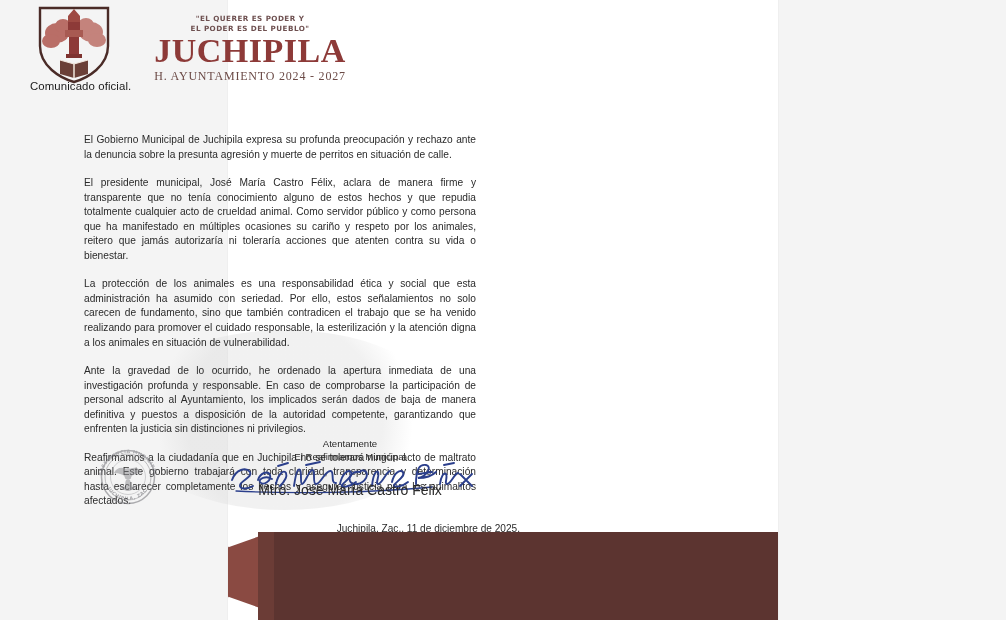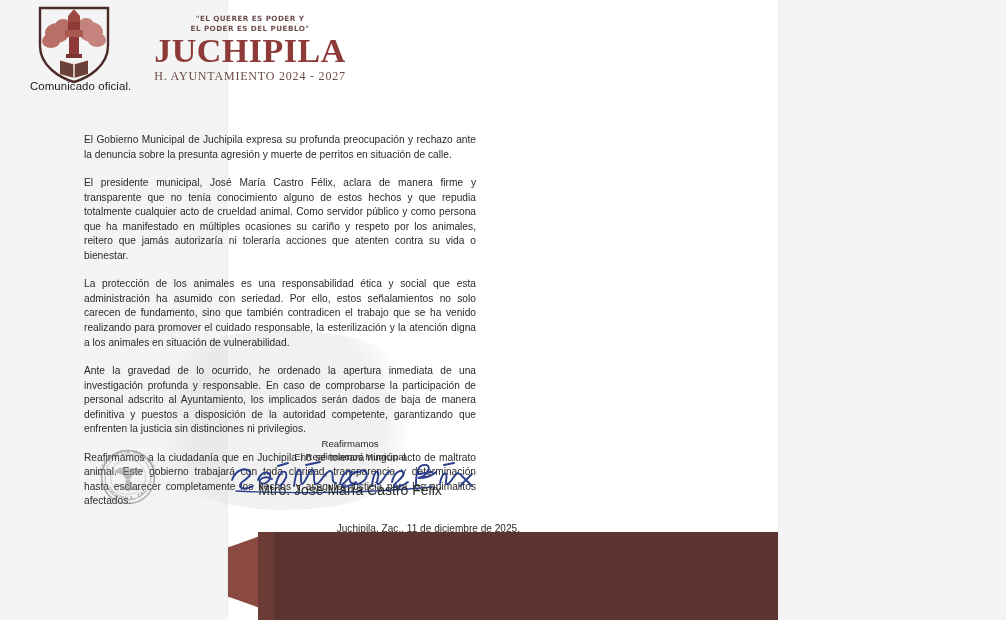--- a/index.html
+++ b/index.html
@@ -283,21 +283,21 @@
         <ellipse cx="35" cy="32" rx="4" ry="6"></ellipse>
         <path d="M35 28 C29 24 23 26 21 31 C26 31 30 33 34 35 Z"></path>
         <path d="M35 28 C41 24 47 26 49 31 C44 31 40 33 36 35 Z"></path>
         <path d="M33 38 C31 43 33 47 35 48 C37 47 39 43 37 38 Z"></path>
         <path d="M24 42 C28 47 32 49 35 49 C38 49 42 47 46 42 C40 46 30 46 24 42 Z"></path>
       </g>
     </svg>
   </div>
 
   <div id="signature-block">
-    <div id="sig-atentamente">Reafirmamos</div>
+    <div id="sig-atentamente">Atentamente</div>
     <div id="sig-role">El Reafirmamos Municipal</div>
 
     <div id="sig-mark">
       <svg viewBox="0 0 260 34" width="260" height="34" aria-hidden="true">
         <g fill="none" stroke="#2b3f8c" stroke-width="1.9" stroke-linecap="round">
           <path d="M12 20 C16 9 26 7 30 12 C33 17 22 20 20 25 C19 29 26 30 33 26"></path>
           <path d="M38 20 C40 13 48 10 50 15 C52 21 43 26 40 22 C38 19 46 15 52 19"></path>
           <path d="M56 24 C58 14 64 9 66 13 C68 18 62 24 60 26"></path>
           <path d="M58 6 L68 3"></path>
           <path d="M74 26 C76 12 78 8 80 10 C82 13 80 24 82 24 C85 24 88 12 92 10 C96 9 92 24 96 24 C101 24 104 12 110 11 C115 10 110 24 116 23"></path>

